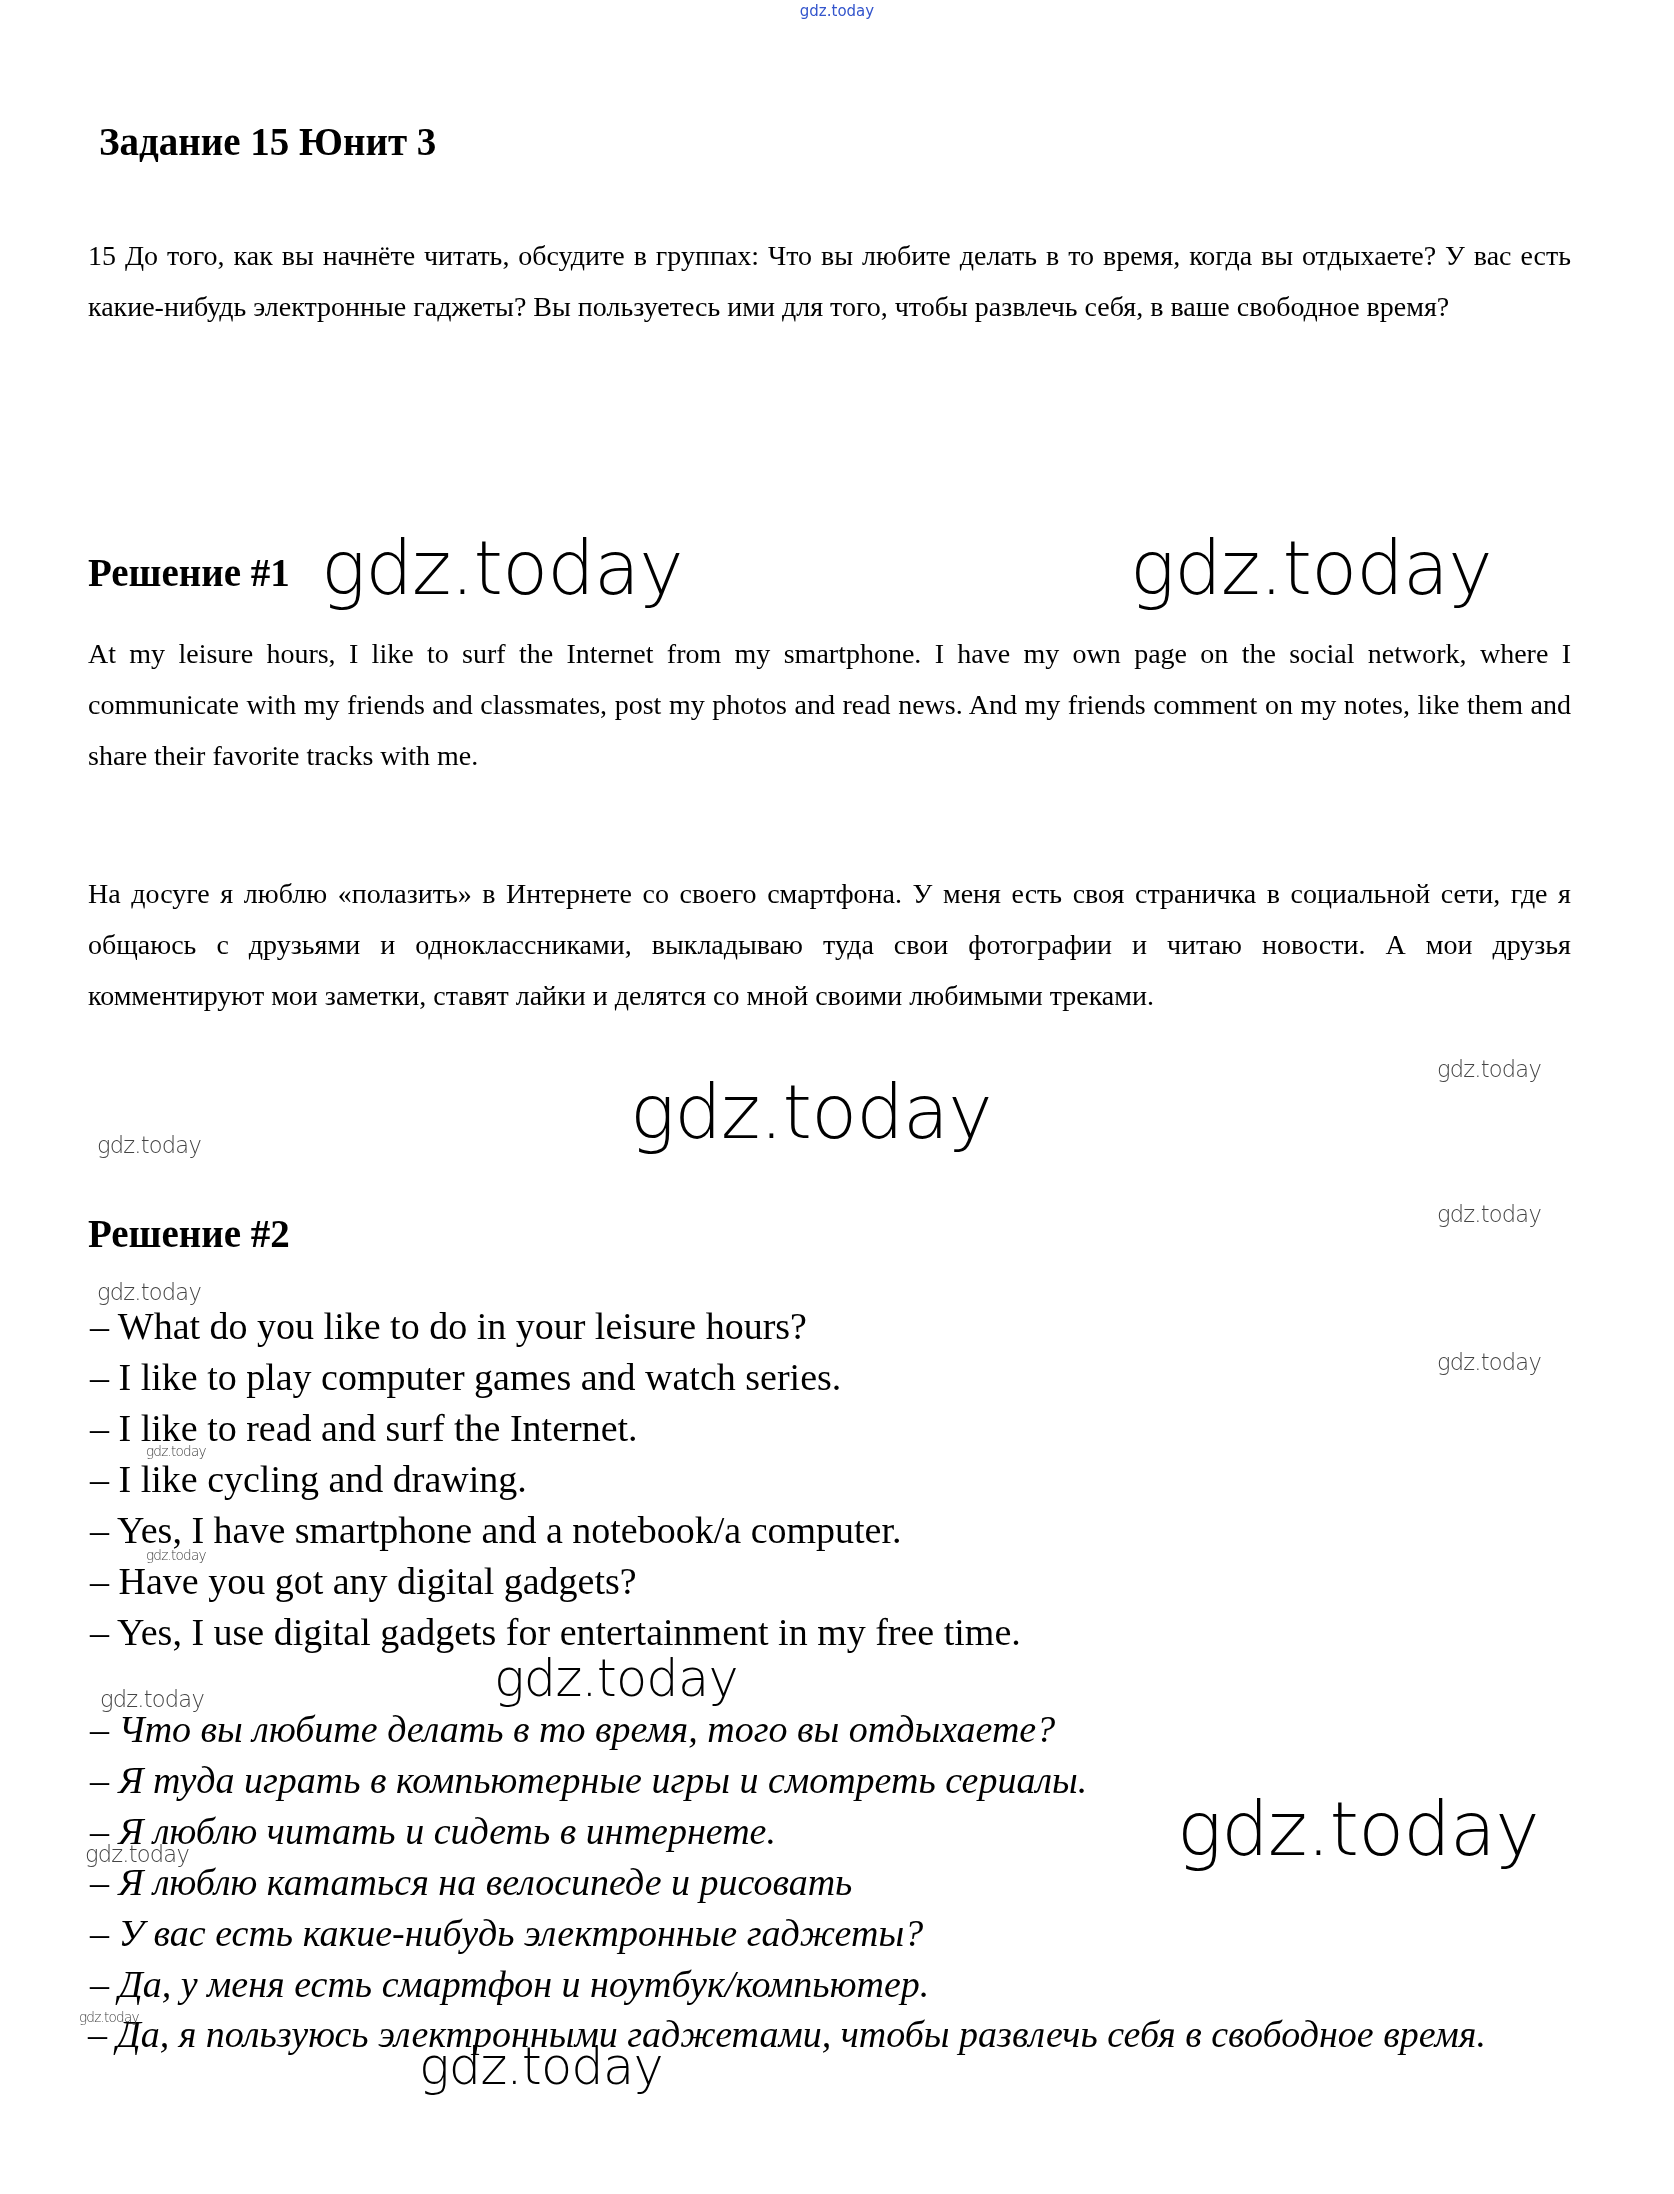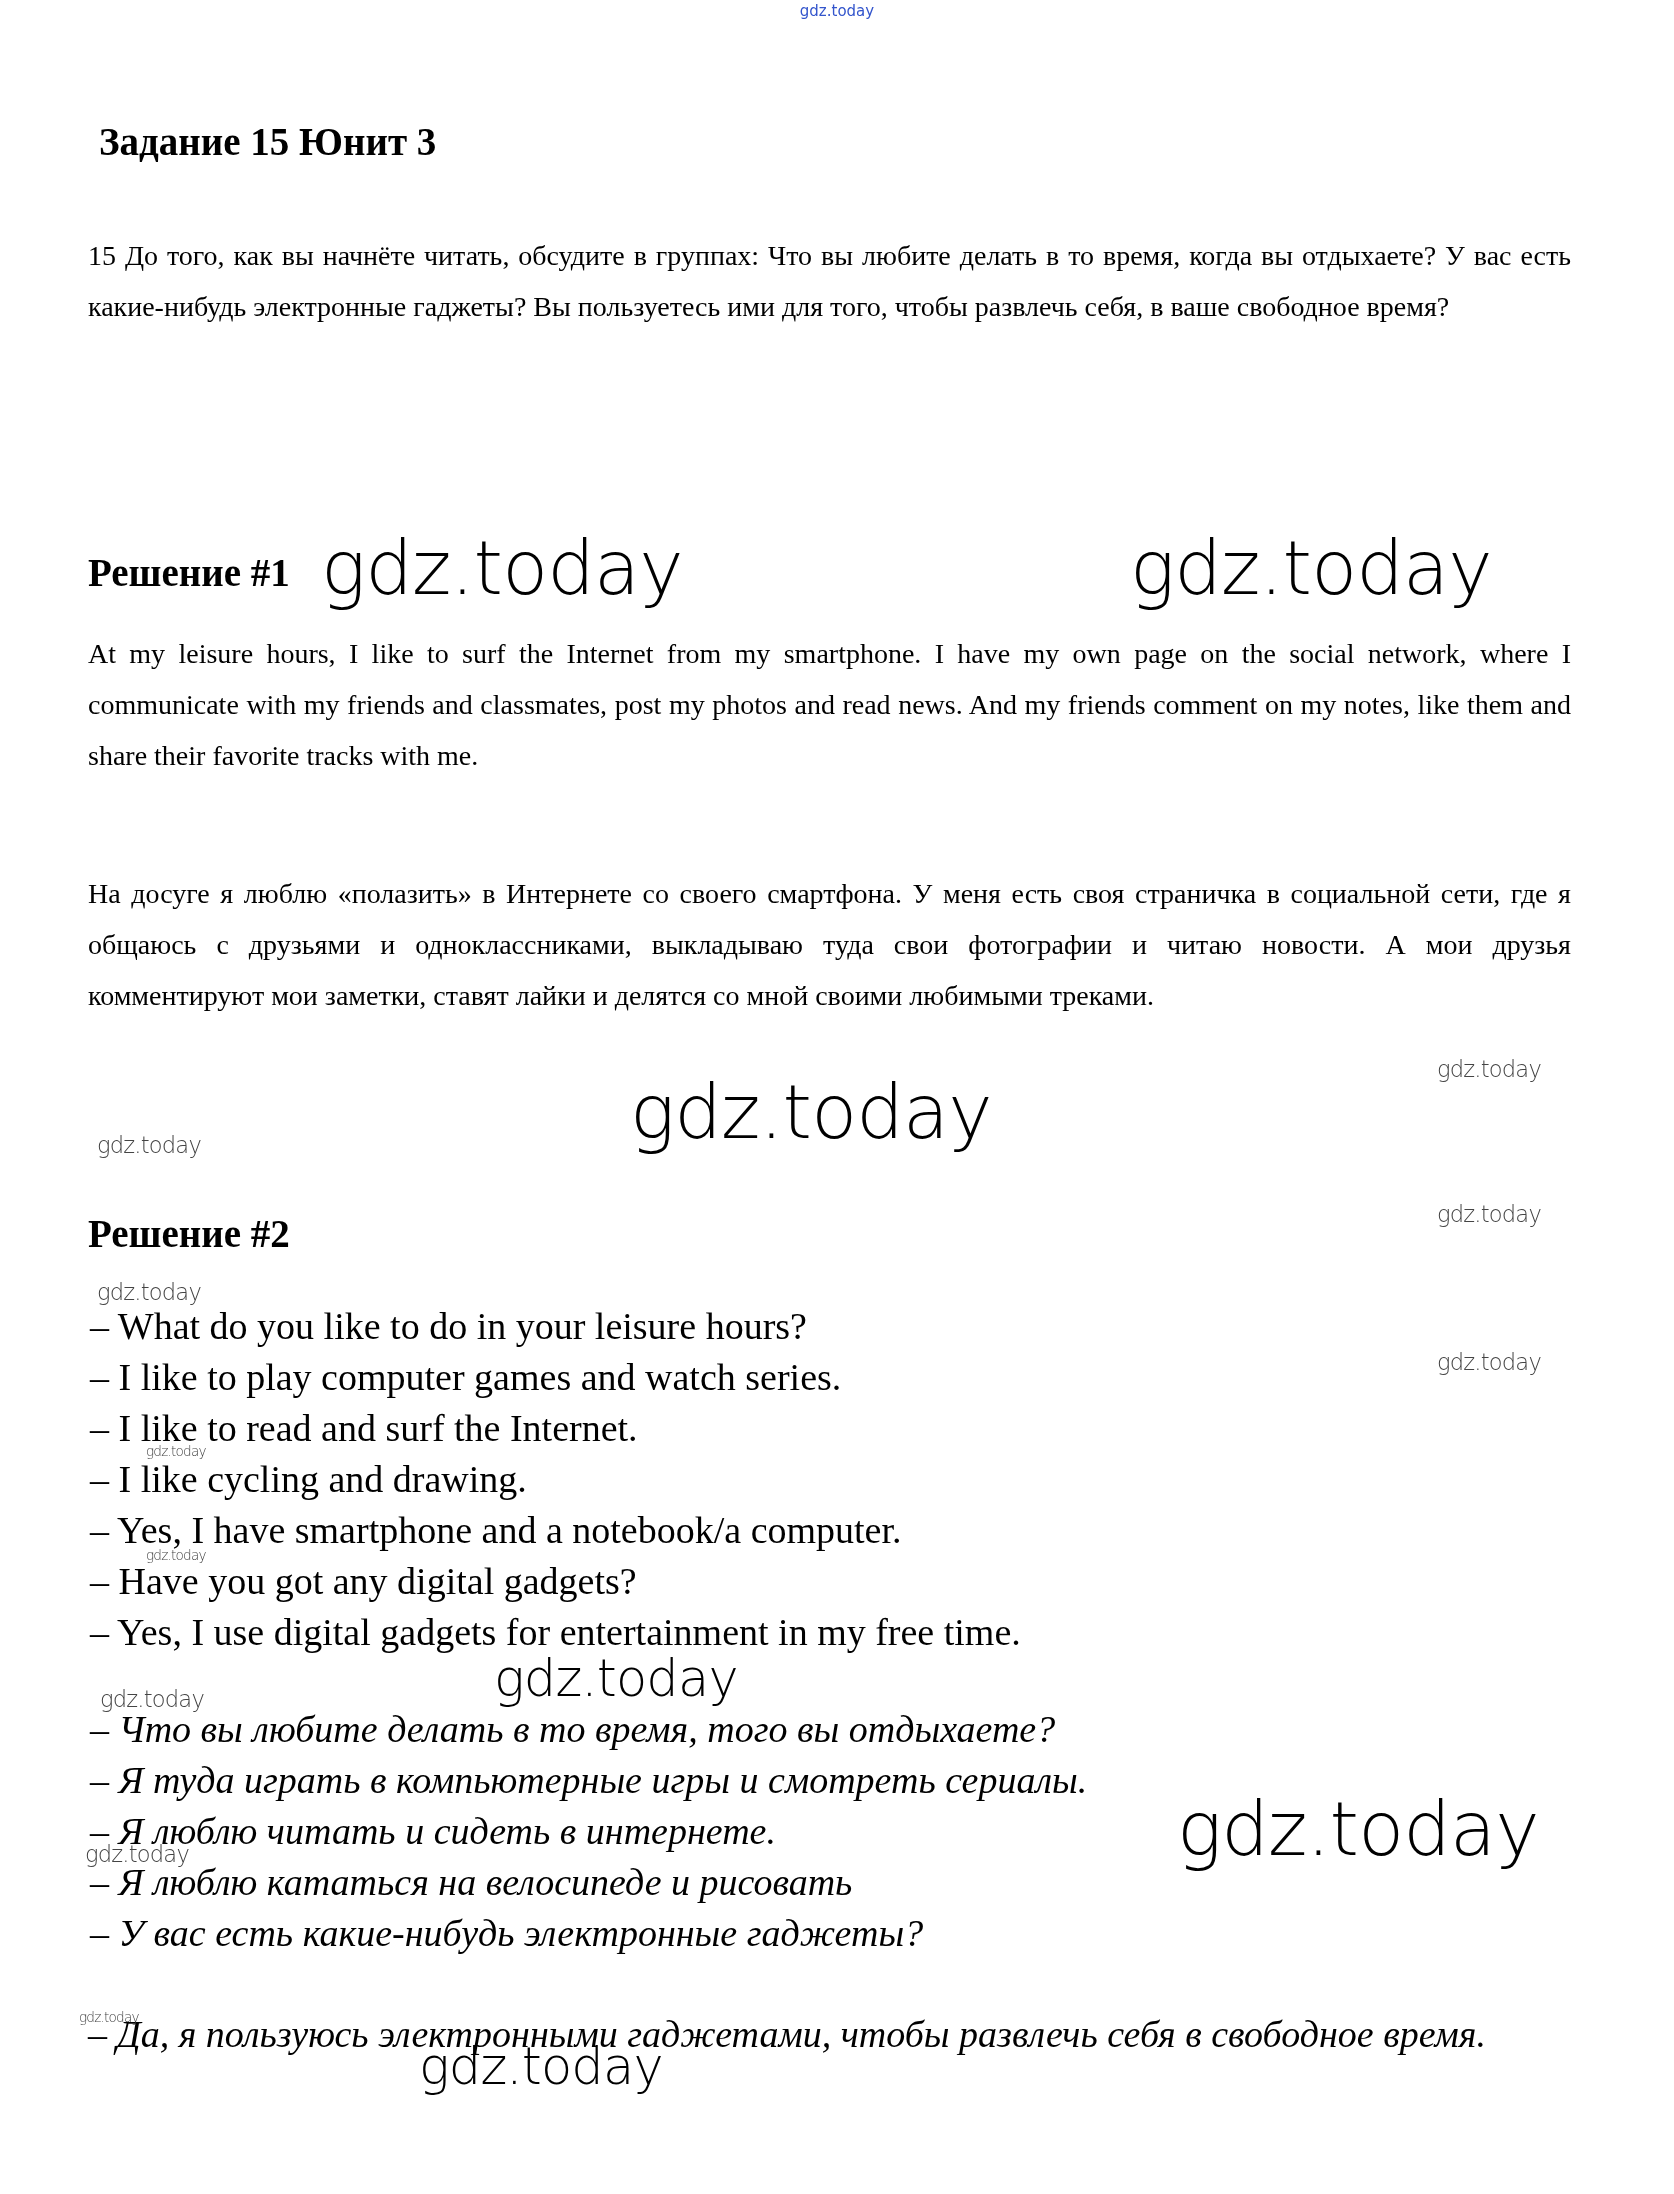--- a/index.html
+++ b/index.html
@@ -47,20 +47,21 @@
     <div>– Have you got any digital gadgets?</div>
     <div>– Yes, I use digital gadgets for entertainment in my free time.</div>
   </div>
 
   <div class="lines it" style="top:1704px;">
     <div>– Что вы любите делать в то время, того вы отдыхаете?</div>
     <div>– Я туда играть в компьютерные игры и смотреть сериалы.</div>
     <div>– Я люблю читать и сидеть в интернете.</div>
     <div>– Я люблю кататься на велосипеде и рисовать</div>
     <div>– У вас есть какие-нибудь электронные гаджеты?</div>
+    <div>– Да, у меня есть смартфон и ноутбук/компьютер.</div>
   </div>
   <div class="it-just" style="top:2009px;">– Да, я пользуюсь электронными гаджетами, чтобы развлечь себя в свободное время.</div>
 </div>
 
 <div class="wm big" style="left:321px;top:524px;">gdz.today</div>
 <div class="wm big" style="left:1130px;top:524px;">gdz.today</div>
 <div class="wm big" style="left:630px;top:1068px;">gdz.today</div>
 <div class="wm sm" style="left:1437px;top:1056px;">gdz.today</div>
 <div class="wm sm" style="left:97px;top:1132px;">gdz.today</div>
 <div class="wm sm" style="left:1437px;top:1201px;">gdz.today</div>

